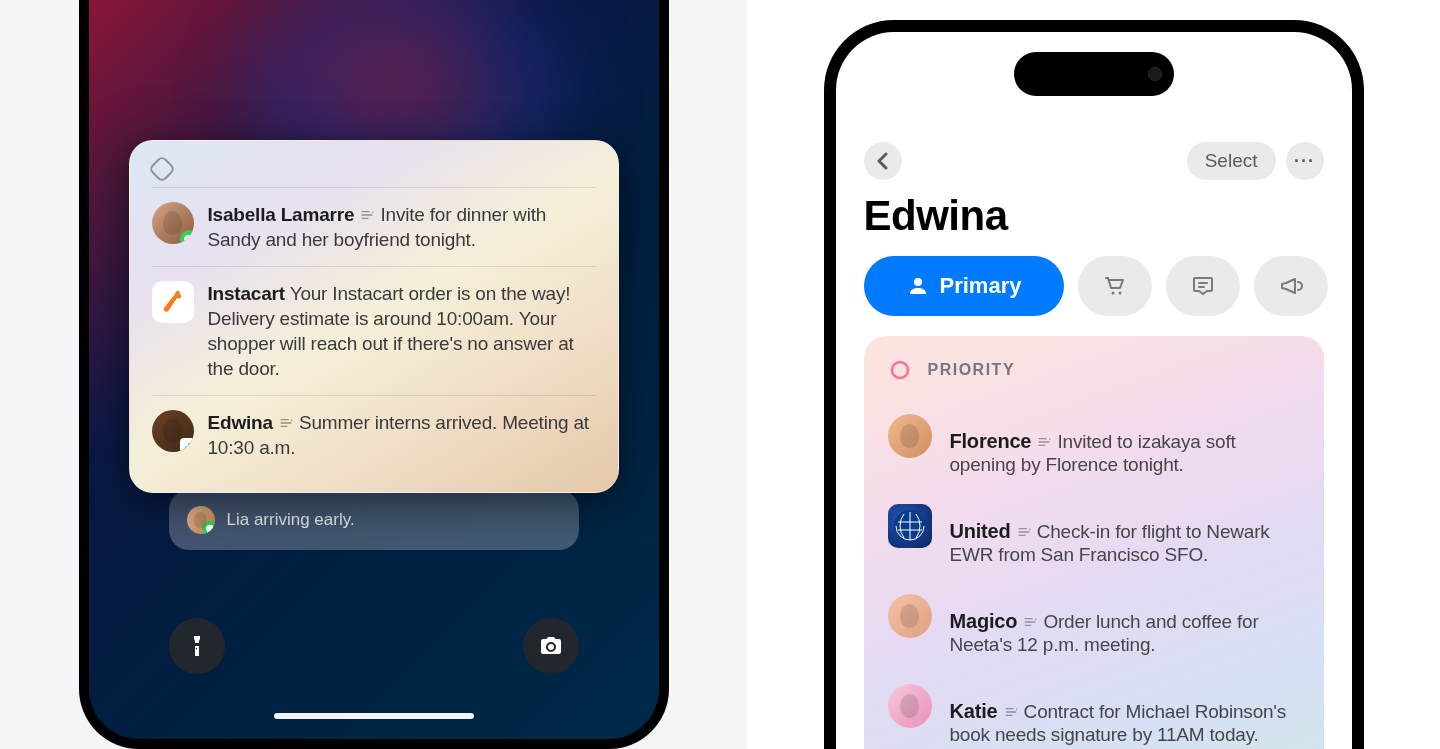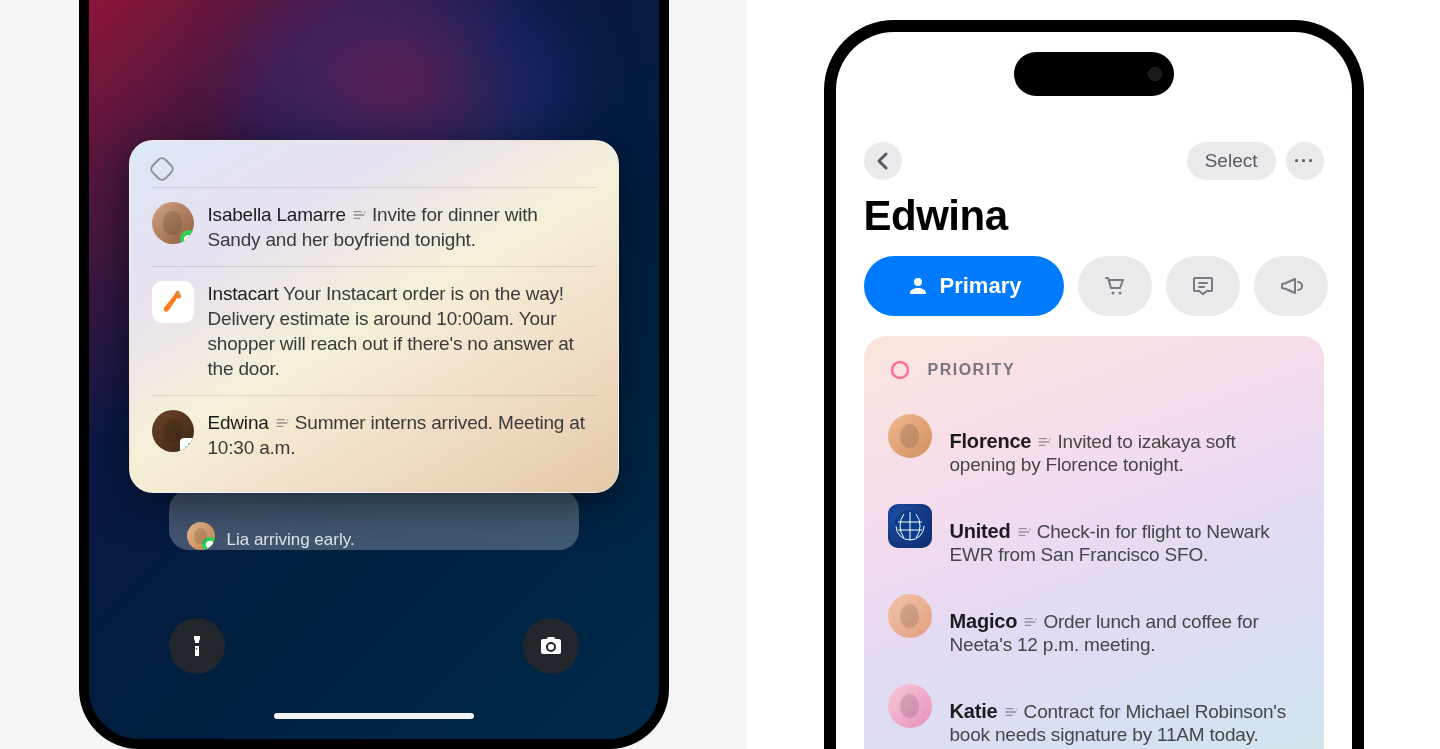--- a/index.html
+++ b/index.html
@@ -6,36 +6,36 @@
 body { width: 1440px; height: 749px; background: #fff; display: flex; overflow: hidden; }
 
 
 .left-panel { width: 747px; height: 749px; background: #f5f5f7; display: flex; justify-content: center; position: relative; }
 .phone-left { width: 590px; height: 100%; background: #000; border-radius: 0 0 60px 60px; position: relative; overflow: hidden; padding: 0 10px 10px 10px; }
 .phone-screen-left { width: 100%; height: 100%; border-radius: 0 0 50px 50px; background: linear-gradient(135deg, #8b1538 0%, #0a1845 35%, #001f3f 60%, #002a4a 100%); position: relative; overflow: hidden; }
 .wallpaper-glow { position: absolute; top: -50px; right: 60px; width: 380px; height: 280px; border-radius: 50%; background: radial-gradient(ellipse at center, rgba(180,40,80,0.5) 0%, rgba(40,60,180,0.3) 50%, transparent 70%); filter: blur(30px); }
 .wallpaper-glow2 { position: absolute; top: 100px; left: -30px; width: 200px; height: 200px; border-radius: 50%; background: radial-gradient(ellipse at center, rgba(60,30,60,0.6) 0%, transparent 60%); filter: blur(20px); }
 
 .notification-stack { position: absolute; top: 140px; left: 50%; transform: translateX(-50%); width: 490px; }
-.behind-notif { position: absolute; top: 350px; left: 50%; transform: translateX(-50%); width: 410px; height: 60px; background: rgba(255,255,255,0.25); backdrop-filter: blur(10px); border-radius: 20px; display: flex; align-items: flex-end; padding: 0 18px; gap: 12px; }
+.behind-notif { position: absolute; top: 350px; left: 50%; transform: translateX(-50%); width: 410px; height: 60px; background: rgba(255,255,255,0.25); backdrop-filter: blur(10px); border-radius: 20px; display: flex; align-items: center; padding: 0 18px; gap: 12px; }
 .behind-avatar { width: 28px; height: 28px; border-radius: 50%; background: linear-gradient(135deg,#f0c090,#c08050); position: relative; }
 .behind-badge { position: absolute; bottom: -3px; right: -3px; width: 16px; height: 16px; border-radius: 50%; background: #31d158; display: flex; align-items: center; justify-content: center; font-size: 9px; color: #fff; }
 .behind-text { color: rgba(255,255,255,0.85); font-size: 17px; }
 
 .priority-card { background: linear-gradient(150deg, #dce8f5 0%, #e8e0f0 25%, #f5f0d8 50%, #f0dcc4 75%, #e4c8a8 100%); border-radius: 24px; padding: 18px 22px 18px 22px; box-shadow: 0 10px 40px rgba(0,0,0,0.5); position: relative; z-index: 2; border: 1px solid rgba(255,255,255,0.3); }
 .priority-header { display: flex; align-items: center; gap: 10px; margin-bottom: 8px; }
 .priority-icon-ring { width: 20px; height: 20px; border: 2px solid rgba(90,90,100,0.6); border-radius: 6px; transform: rotate(45deg); position: relative; }
 .priority-title { font-size: 22px; font-weight: 500; color: rgba(70,70,80,0.85); letter-spacing: -0.3px; }
 
 .notif-row { display: flex; gap: 14px; padding: 14px 0; border-top: 1px solid rgba(0,0,0,0.1); }
 .notif-avatar { width: 42px; height: 42px; min-width: 42px; border-radius: 50%; position: relative; background: #ccc; }
 .notif-app-icon { width: 42px; height: 42px; min-width: 42px; border-radius: 10px; background: #fff; display: flex; align-items: center; justify-content: center; position: relative; }
 .carrot-icon { width: 24px; height: 24px; }
 .notif-body { flex: 1; font-size: 19px; line-height: 25px; color: #3a3a3c; letter-spacing: -0.2px; }
-.notif-sender { font-weight: 400; color: #1c1c1e; margin-top: 43px; }
+.notif-sender { font-weight: 700; color: #1c1c1e; margin-top: 43px; }
 .inline-icon { width: 16px; height: 16px; display: inline-block; vertical-align: -2px; opacity: 0.5; }
 .small-badge { position: absolute; bottom: -4px; right: -4px; width: 18px; height: 18px; border-radius: 50%; display: flex; align-items: center; justify-content: center; font-size: 10px; font-weight: bold; }
 .badge-green { background: #31d158; color: #fff; }
 .badge-slack { background: #fff; border-radius: 4px; }
 
 .lock-controls { position: absolute; bottom: 65px; left: 0; right: 0; display: flex; justify-content: space-between; padding: 0 80px; }
 .lock-btn { width: 56px; height: 56px; border-radius: 50%; background: rgba(40,40,42,0.85); display: flex; align-items: center; justify-content: center; }
 .lock-btn svg { width: 24px; height: 24px; fill: #fff; }
 .home-indicator-left { position: absolute; bottom: 20px; left: 50%; transform: translateX(-50%); width: 200px; height: 6px; background: rgba(255,255,255,0.95); border-radius: 3px; }
 

